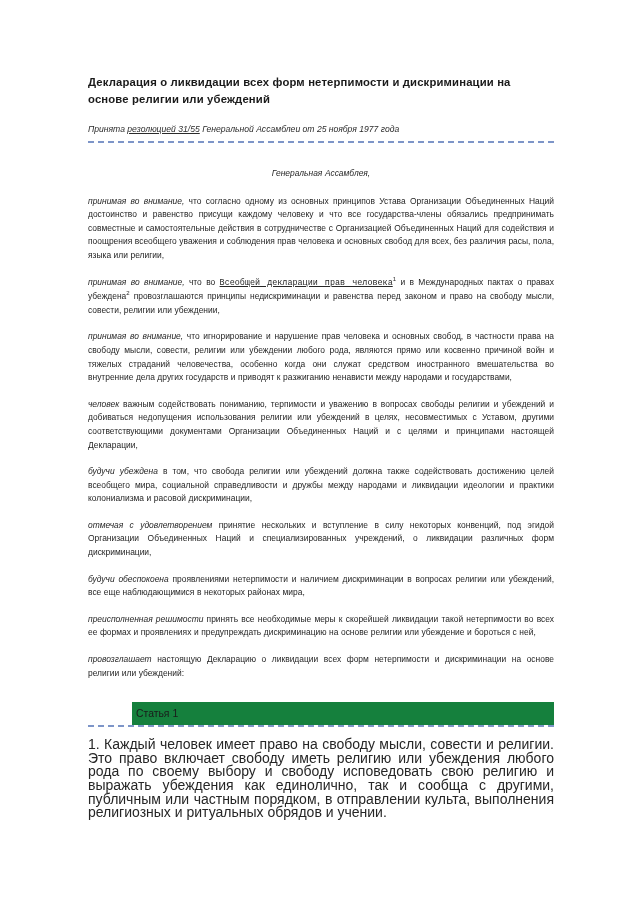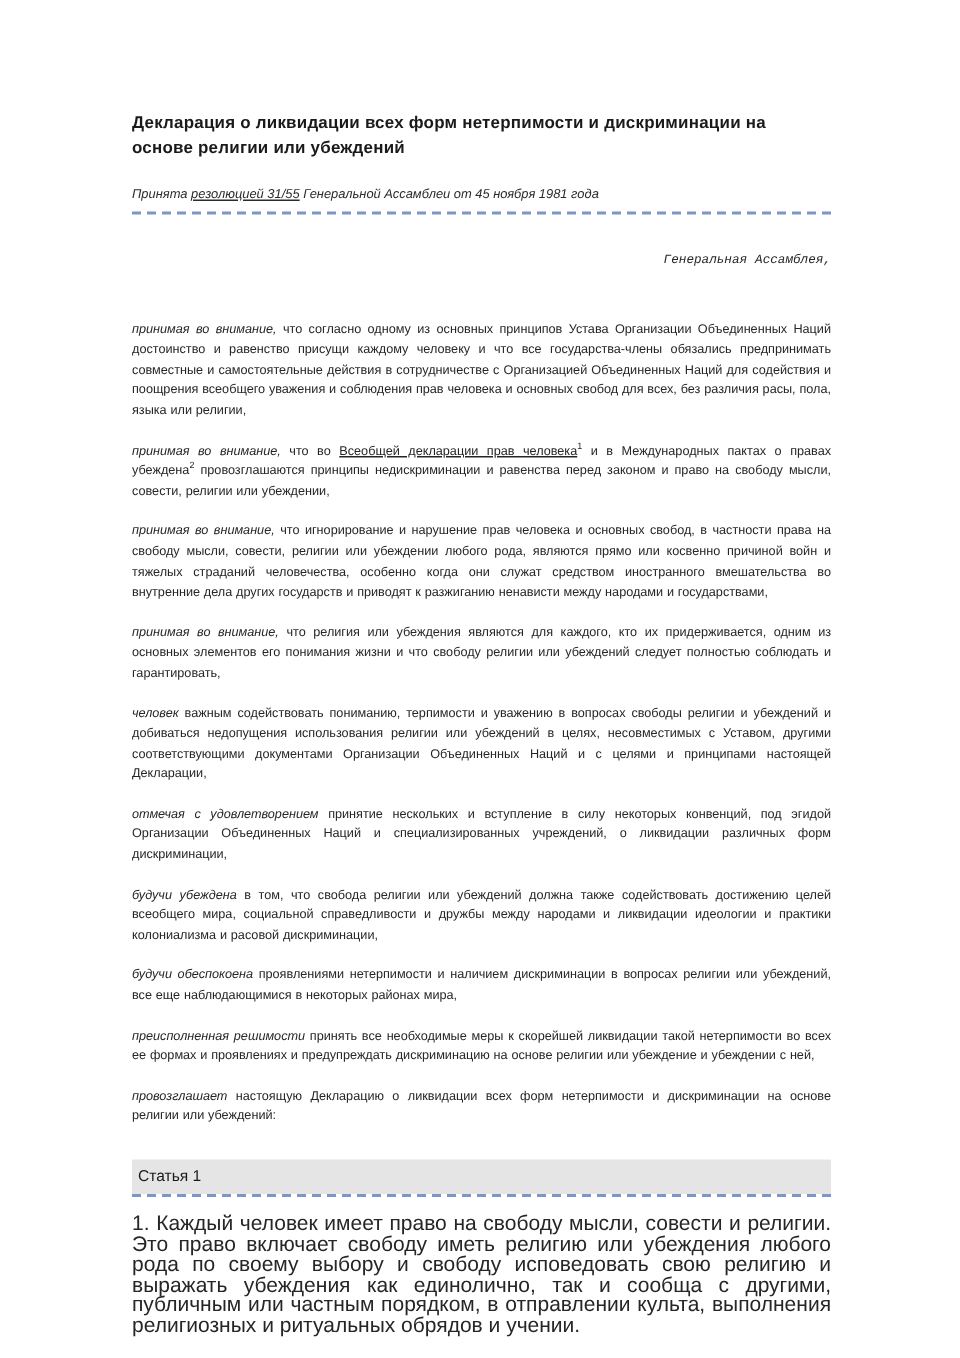--- a/index.html
+++ b/index.html
@@ -70,45 +70,46 @@
   p.para {
     font-size: 8.45px;
     line-height: 13.6px;
     text-align: justify;
     margin: 0 0 13px 0;
     color: #262626;
     word-spacing: 0.2px;
   }
   p.para.lead {
     font-style: italic;
-    text-align: right;
-    margin-bottom: 32px;
-    font-family: Liberation Mono, monospace;
+    text-align: center;
+    margin-bottom: 14px;
   }
   .it {
     font-style: italic;
   }
   .lnk-inline {
     text-decoration: underline;
     color: #262626;
+    font-family: Liberation Mono, monospace;
   }
   sup {
     font-size: 6px;
     vertical-align: super;
     line-height: 0;
   }
 
   
   .article-block {
     margin-top: 22px;
   }
   .article-head {
-    background: #e5e5e5;
+    background: #15803d;
     padding: 5px 4px 4px 4px;
     box-sizing: border-box;
+    margin-left: 44px;
   }
   .article-head h2 {
     margin: 0;
     font-size: 10.4px;
     font-weight: normal;
     line-height: 14px;
     color: #1a1a1a;
   }
   .article-body {
     margin-top: 11px;
@@ -123,61 +124,58 @@
 </style>
 </head>
 <body>
 
 <div class="page">
   <div class="content">
 
     <h1 class="doc-title">Декларация о ликвидации всех форм нетерпимости и дискриминации на основе религии или убеждений</h1>
 
     <div class="doc-subtitle">
-      <span>Принята </span><a class="lnk" href="#">резолюцией 31/55</a><span> Генеральной Ассамблеи от 45 ноября 1981 года</span>
+      <span>Принята </span><a class="lnk" href="#">резолюцией 31/55</a><span> Генеральной Ассамблеи от 25 ноября 1977 года</span>
     </div>
 
     <div class="rule rule-top"></div>
 
     <p class="para lead">Генеральная Ассамблея,</p>
 
     <p class="para">
       <span class="it">принимая во внимание,</span><span> что согласно одному из основных принципов Устава Организации Объединенных Наций достоинство и равенство присущи каждому человеку и что все государства-члены обязались предпринимать совместные и самостоятельные действия в сотрудничестве с Организацией Объединенных Наций для содействия и поощрения всеобщего уважения и соблюдения прав человека и основных свобод для всех, без различия расы, пола, языка или религии,</span>
     </p>
 
     <p class="para">
       <span class="it">принимая во внимание,</span><span> что во </span><a class="lnk-inline" href="#">Всеобщей декларации прав человека</a><sup>1</sup><span> и в Международных пактах о правах убеждена</span><sup>2</sup><span> провозглашаются принципы недискриминации и равенства перед законом и право на свободу мысли, совести, религии или убеждении,</span>
     </p>
 
     <p class="para">
       <span class="it">принимая во внимание,</span><span> что игнорирование и нарушение прав человека и основных свобод, в частности права на свободу мысли, совести, религии или убеждении любого рода, являются прямо или косвенно причиной войн и тяжелых страданий человечества, особенно когда они служат средством иностранного вмешательства во внутренние дела других государств и приводят к разжиганию ненависти между народами и государствами,</span>
     </p>
 
+
     <p class="para">
-      <span class="it">принимая во внимание,</span><span> что религия или убеждения являются для каждого, кто их придерживается, одним из основных элементов его понимания жизни и что свободу религии или убеждений следует полностью соблюдать и гарантировать,</span>
+      <span class="it">человек</span><span> важным содействовать пониманию, терпимости и уважению в вопросах свободы религии и убеждений и добиваться недопущения использования религии или убеждений в целях, несовместимых с Уставом, другими соответствующими документами Организации Объединенных Наций и с целями и принципами настоящей Декларации,</span>
     </p>
 
     <p class="para">
-      <span class="it">человек</span><span> важным содействовать пониманию, терпимости и уважению в вопросах свободы религии и убеждений и добиваться недопущения использования религии или убеждений в целях, несовместимых с Уставом, другими соответствующими документами Организации Объединенных Наций и с целями и принципами настоящей Декларации,</span>
+      <span class="it">будучи убеждена</span><span> в том, что свобода религии или убеждений должна также содействовать достижению целей всеобщего мира, социальной справедливости и дружбы между народами и ликвидации идеологии и практики колониализма и расовой дискриминации,</span>
     </p>
 
     <p class="para">
       <span class="it">отмечая с удовлетворением</span><span> принятие нескольких и вступление в силу некоторых конвенций, под эгидой Организации Объединенных Наций и специализированных учреждений, о ликвидации различных форм дискриминации,</span>
     </p>
 
     <p class="para">
-      <span class="it">будучи убеждена</span><span> в том, что свобода религии или убеждений должна также содействовать достижению целей всеобщего мира, социальной справедливости и дружбы между народами и ликвидации идеологии и практики колониализма и расовой дискриминации,</span>
-    </p>
-
-    <p class="para">
       <span class="it">будучи обеспокоена</span><span> проявлениями нетерпимости и наличием дискриминации в вопросах религии или убеждений, все еще наблюдающимися в некоторых районах мира,</span>
     </p>
 
     <p class="para">
-      <span class="it">преисполненная решимости</span><span> принять все необходимые меры к скорейшей ликвидации такой нетерпимости во всех ее формах и проявлениях и предупреждать дискриминацию на основе религии или убеждение и убеждении с ней,</span>
+      <span class="it">преисполненная решимости</span><span> принять все необходимые меры к скорейшей ликвидации такой нетерпимости во всех ее формах и проявлениях и предупреждать дискриминацию на основе религии или убеждение и бороться с ней,</span>
     </p>
 
     <p class="para">
       <span class="it">провозглашает</span><span> настоящую Декларацию о ликвидации всех форм нетерпимости и дискриминации на основе религии или убеждений:</span>
     </p>
 
     <div class="article-block">
       <div class="article-head">
         <h2>Статья 1</h2>
       </div>

